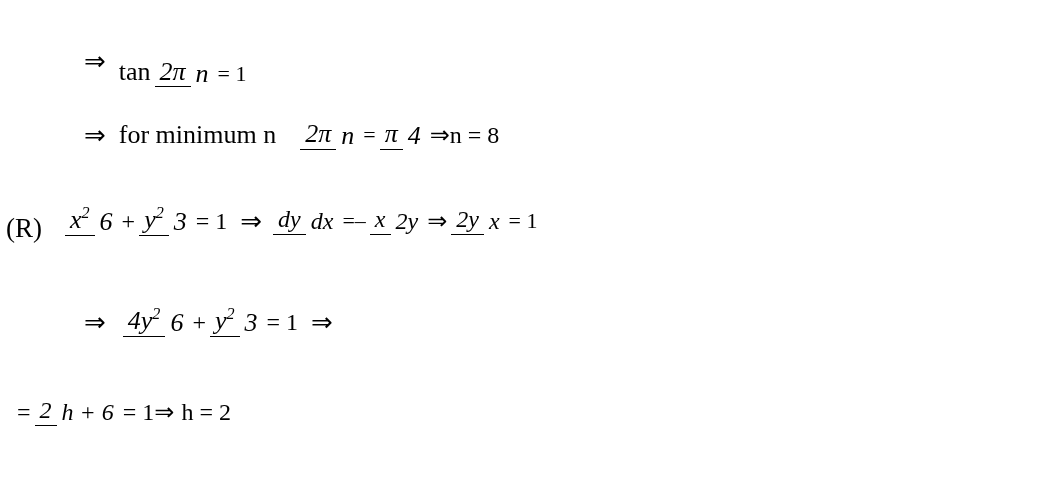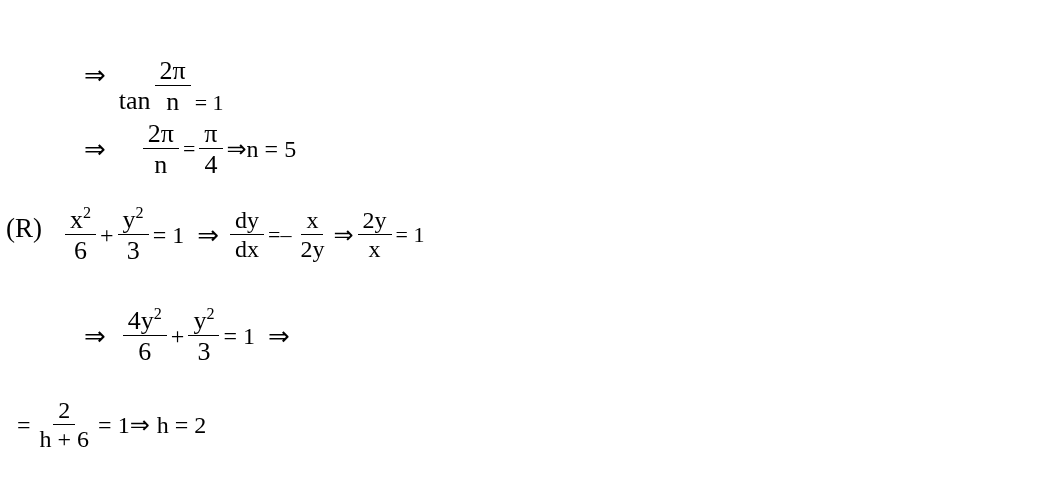--- a/index.html
+++ b/index.html
@@ -37,25 +37,26 @@
   }
 
   .tok {
     display: inline-block;
     white-space: pre;
   }
 
   
   .frac {
     display: inline-flex;
-    flex-direction: column;
+    flex-direction: row;
     align-items: center;
     vertical-align: middle;
     margin: 0 4px;
     line-height: 1.05;
+    font-style: italic;
   }
   .frac .num {
     padding: 0 5px 1px 5px;
     border-bottom: 1.4px solid #000;
   }
   .frac .den {
     padding: 2px 5px 0 5px;
   }
 
   .sup {
@@ -92,32 +93,33 @@
         <span class="num">2π</span>
         <span class="den">n</span>
       </span>
       <span class="tok s-22">= 1</span>
     </span>
   </div>
 
   <div class="line s-26" style="left:84px; top:120px;">
     <span class="tok arrow s-26">⇒</span>
     <span class="gap-m"></span>
+    <span class="tok s-26">for minimum n</span>
     <span class="gap-l"></span>
     <span class="frac s-26">
       <span class="num">2π</span>
       <span class="den">n</span>
     </span>
     <span class="tok s-22">=</span>
     <span class="frac s-26">
       <span class="num">π</span>
       <span class="den">4</span>
     </span>
     <span class="tok arrow s-24">⇒</span>
-    <span class="tok s-24">n = 5</span>
+    <span class="tok s-24">n = 8</span>
   </div>
 
   <div class="line label-R" style="left:6px; top:213px;">
     <span class="tok">(R)</span>
   </div>
 
   <div class="line s-26" style="left:61px; top:206px;">
     <span class="frac s-26">
       <span class="num"><span>x</span><span class="sup">2</span></span>
       <span class="den">6</span>

